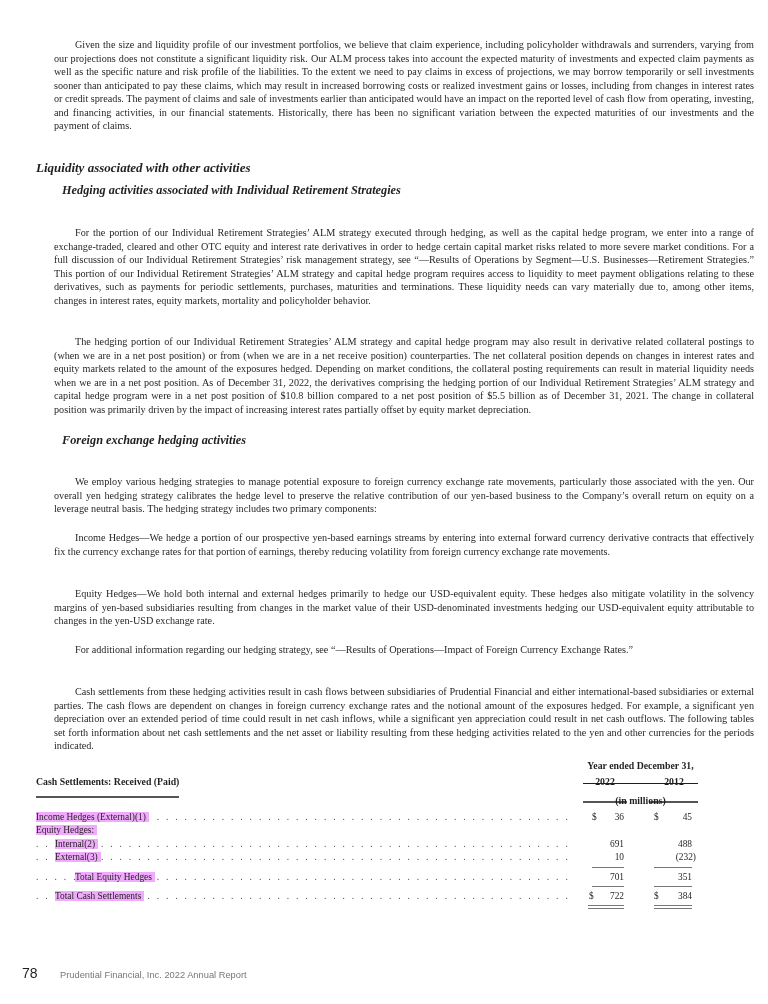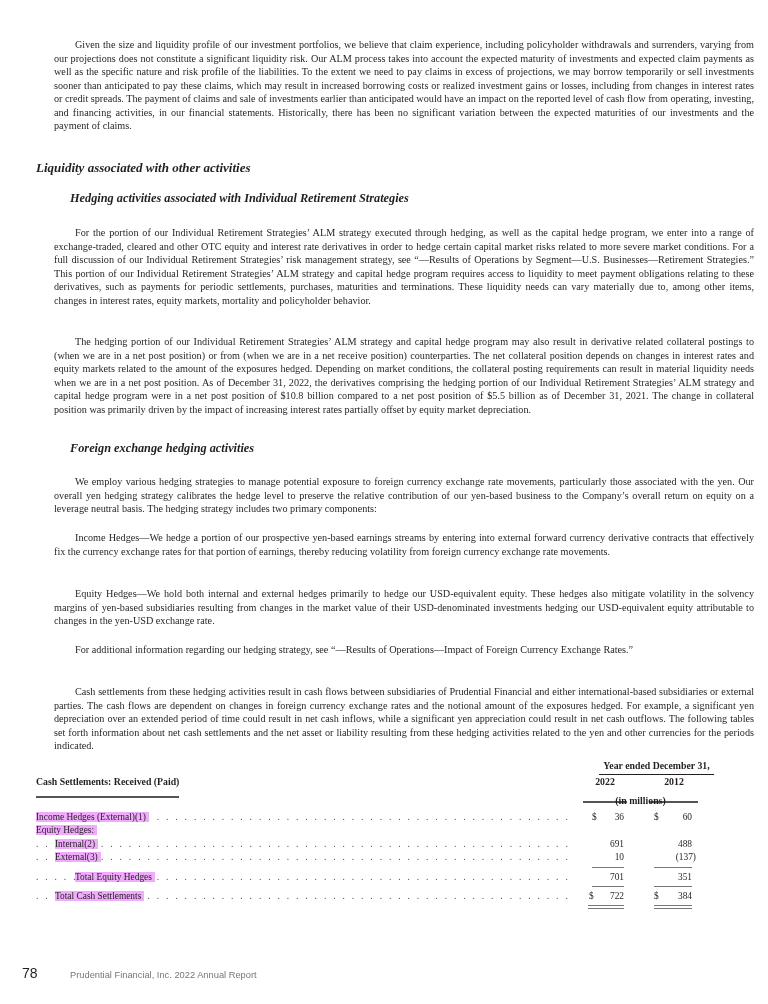--- a/index.html
+++ b/index.html
@@ -11,48 +11,48 @@
   .page { position: absolute; left: 36px; top: 0; width: 700px; }
   p.body {
     margin: 18px; font-size: 10.2px; line-height: 13.5px; text-align: justify;
     text-indent: 21px; position: absolute; left: 0; width: 700px;
   }
   .h-bold-italic {
     position: absolute; left: 0; font-weight: bold; font-style: italic;
     font-size: 13px; margin: 0;
   }
   .h-italic {
-    position: absolute; left: 26px; font-style: italic; font-size: 12.3px; margin: 8px;
+    position: absolute; left: 26px; font-style: italic; font-size: 12.3px; margin: 0;
   }
   
   .tbl { position: absolute; left: 0; top: 760px; width: 700px; font-size: 9.4px; }
   .tbl .row { position: absolute; left: 0; width: 700px; height: 13px; }
   .tbl .label { position: absolute; left: 0; white-space: nowrap; background: #f0abfc; padding-right: 3px; }
   .tbl .dots {
     position: absolute; left: 0; right: 164px; top: 0; overflow: hidden; white-space: nowrap;
     letter-spacing: 2.3px; color: #444;
   }
   .tbl .v22 { position: absolute; left: 548px; width: 40px; text-align: right; }
   .tbl .v21 { position: absolute; left: 610px; width: 46px; text-align: right; }
   .tbl .dollar { position: absolute; }
   .hdr-period {
     position: absolute; left: 547px; top: 0; width: 115px; text-align: center;
-    font-weight: bold; font-size: 9.8px; border-bottom: 1.5px solid #231f20; padding-bottom: 3px; margin-left: 16px;
+    font-weight: bold; font-size: 9.8px; border-bottom: 1.5px solid #231f20; padding-bottom: 12px;
   }
   .hdr-year { position: absolute; top: 16px; font-weight: bold; font-size: 9.8px; text-align: center; border-bottom: 2px solid #555; padding-bottom: 14px; }
   .hdr-units { position: absolute; left: 547px; top: 35px; width: 115px; text-align: center; font-weight: bold; font-size: 9.8px; }
   .hdr-caption {
     position: absolute; left: 0; top: 16px; font-weight: bold; font-size: 9.8px;
     border-bottom: 2px solid #555; padding-bottom: 9px;
   }
   .uline { position: absolute; height: 0; border-top: 1.5px solid #777; }
   .dline { position: absolute; height: 2px; border-top: 1.2px solid #777; border-bottom: 1.2px solid #777; }
   .footer { position: absolute; left: 22px; top: 964px; font-family: "Liberation Sans", "DejaVu Sans", sans-serif; }
   .footer .pnum { font-size: 14px; color: #231f20; }
-  .footer .ftitle { font-size: 9.3px; color: #777; margin-left: 16px; padding-left: 12px; }
+  .footer .ftitle { font-size: 9.3px; color: #777; margin-left: 6px; padding-left: 12px; }
 </style>
 </head>
 <body>
 
 <div class="page">
 
   <p class="body" style="top:20px">Given the size and liquidity profile of our investment portfolios, we believe that claim experience, including policyholder withdrawals and surrenders, varying from our projections does not constitute a significant liquidity risk. Our ALM process takes into account the expected maturity of investments and expected claim payments as well as the specific nature and risk profile of the liabilities. To the extent we need to pay claims in excess of projections, we may borrow temporarily or sell investments sooner than anticipated to pay these claims, which may result in increased borrowing costs or realized investment gains or losses, including from changes in interest rates or credit spreads. The payment of claims and sale of investments earlier than anticipated would have an impact on the reported level of cash flow from operating, investing, and financing activities, in our financial statements. Historically, there has been no significant variation between the expected maturities of our investments and the payment of claims.</p>
 
   <h3 class="h-bold-italic" style="top:160px">Liquidity associated with other activities</h3>
   <h4 class="h-italic" style="top:183px">Hedging activities associated with Individual Retirement Strategies</h4>
@@ -74,39 +74,39 @@
     <div class="hdr-year" style="left:547px;width:44px;">2022</div>
     <div class="hdr-year" style="left:614px;width:48px;">2012</div>
     <div class="hdr-units">(in millions)</div>
 
     <div class="row" style="top:52px">
       <span class="dots">. . . . . . . . . . . . . . . . . . . . . . . . . . . . . . . . . . . . . . . . . . . . . . . . . . . . . . . . . . . . . . . . . . . . . . . . . . . . . . . . . . . . . . . . . . . . . . . . . . . . . . . . . . . . . . . . . . . . . . . . . . . . . . . . . . . . . . . . .</span>
       <span class="label">Income Hedges (External)(1)</span>
       <span class="dollar" style="left:556px">$</span>
       <span class="v22" style="width:40px">36</span>
       <span class="dollar" style="left:618px">$</span>
-      <span class="v21">60</span>
+      <span class="v21">45</span>
     </div>
 
     <div class="row" style="top:65px">
       <span class="label">Equity Hedges:</span>
     </div>
 
     <div class="row" style="top:79px">
       <span class="dots">. . . . . . . . . . . . . . . . . . . . . . . . . . . . . . . . . . . . . . . . . . . . . . . . . . . . . . . . . . . . . . . . . . . . . . . . . . . . . . . . . . . . . . . . . . . . . . . . . . . . . . . . . . . . . . . . . . . . . . . . . . . . . . . . . . . . . . . . .</span>
       <span class="label" style="left:19px">Internal(2)</span>
       <span class="v22">691</span>
       <span class="v21">488</span>
     </div>
 
     <div class="row" style="top:92px">
       <span class="dots">. . . . . . . . . . . . . . . . . . . . . . . . . . . . . . . . . . . . . . . . . . . . . . . . . . . . . . . . . . . . . . . . . . . . . . . . . . . . . . . . . . . . . . . . . . . . . . . . . . . . . . . . . . . . . . . . . . . . . . . . . . . . . . . . . . . . . . . . .</span>
       <span class="label" style="left:19px">External(3)</span>
       <span class="v22">10</span>
-      <span class="v21" style="width:50px">(137)</span>
+      <span class="v21" style="width:50px">(232)</span>
     </div>
     <div class="uline" style="left:556px;top:107px;width:32px;"></div>
     <div class="uline" style="left:618px;top:107px;width:38px;"></div>
 
     <div class="row" style="top:112px">
       <span class="dots">. . . . . . . . . . . . . . . . . . . . . . . . . . . . . . . . . . . . . . . . . . . . . . . . . . . . . . . . . . . . . . . . . . . . . . . . . . . . . . . . . . . . . . . . . . . . . . . . . . . . . . . . . . . . . . . . . . . . . . . . . . . . . . . . . . . . . . . . .</span>
       <span class="label" style="left:39px">Total Equity Hedges</span>
       <span class="v22">701</span>
       <span class="v21">351</span>
     </div>

